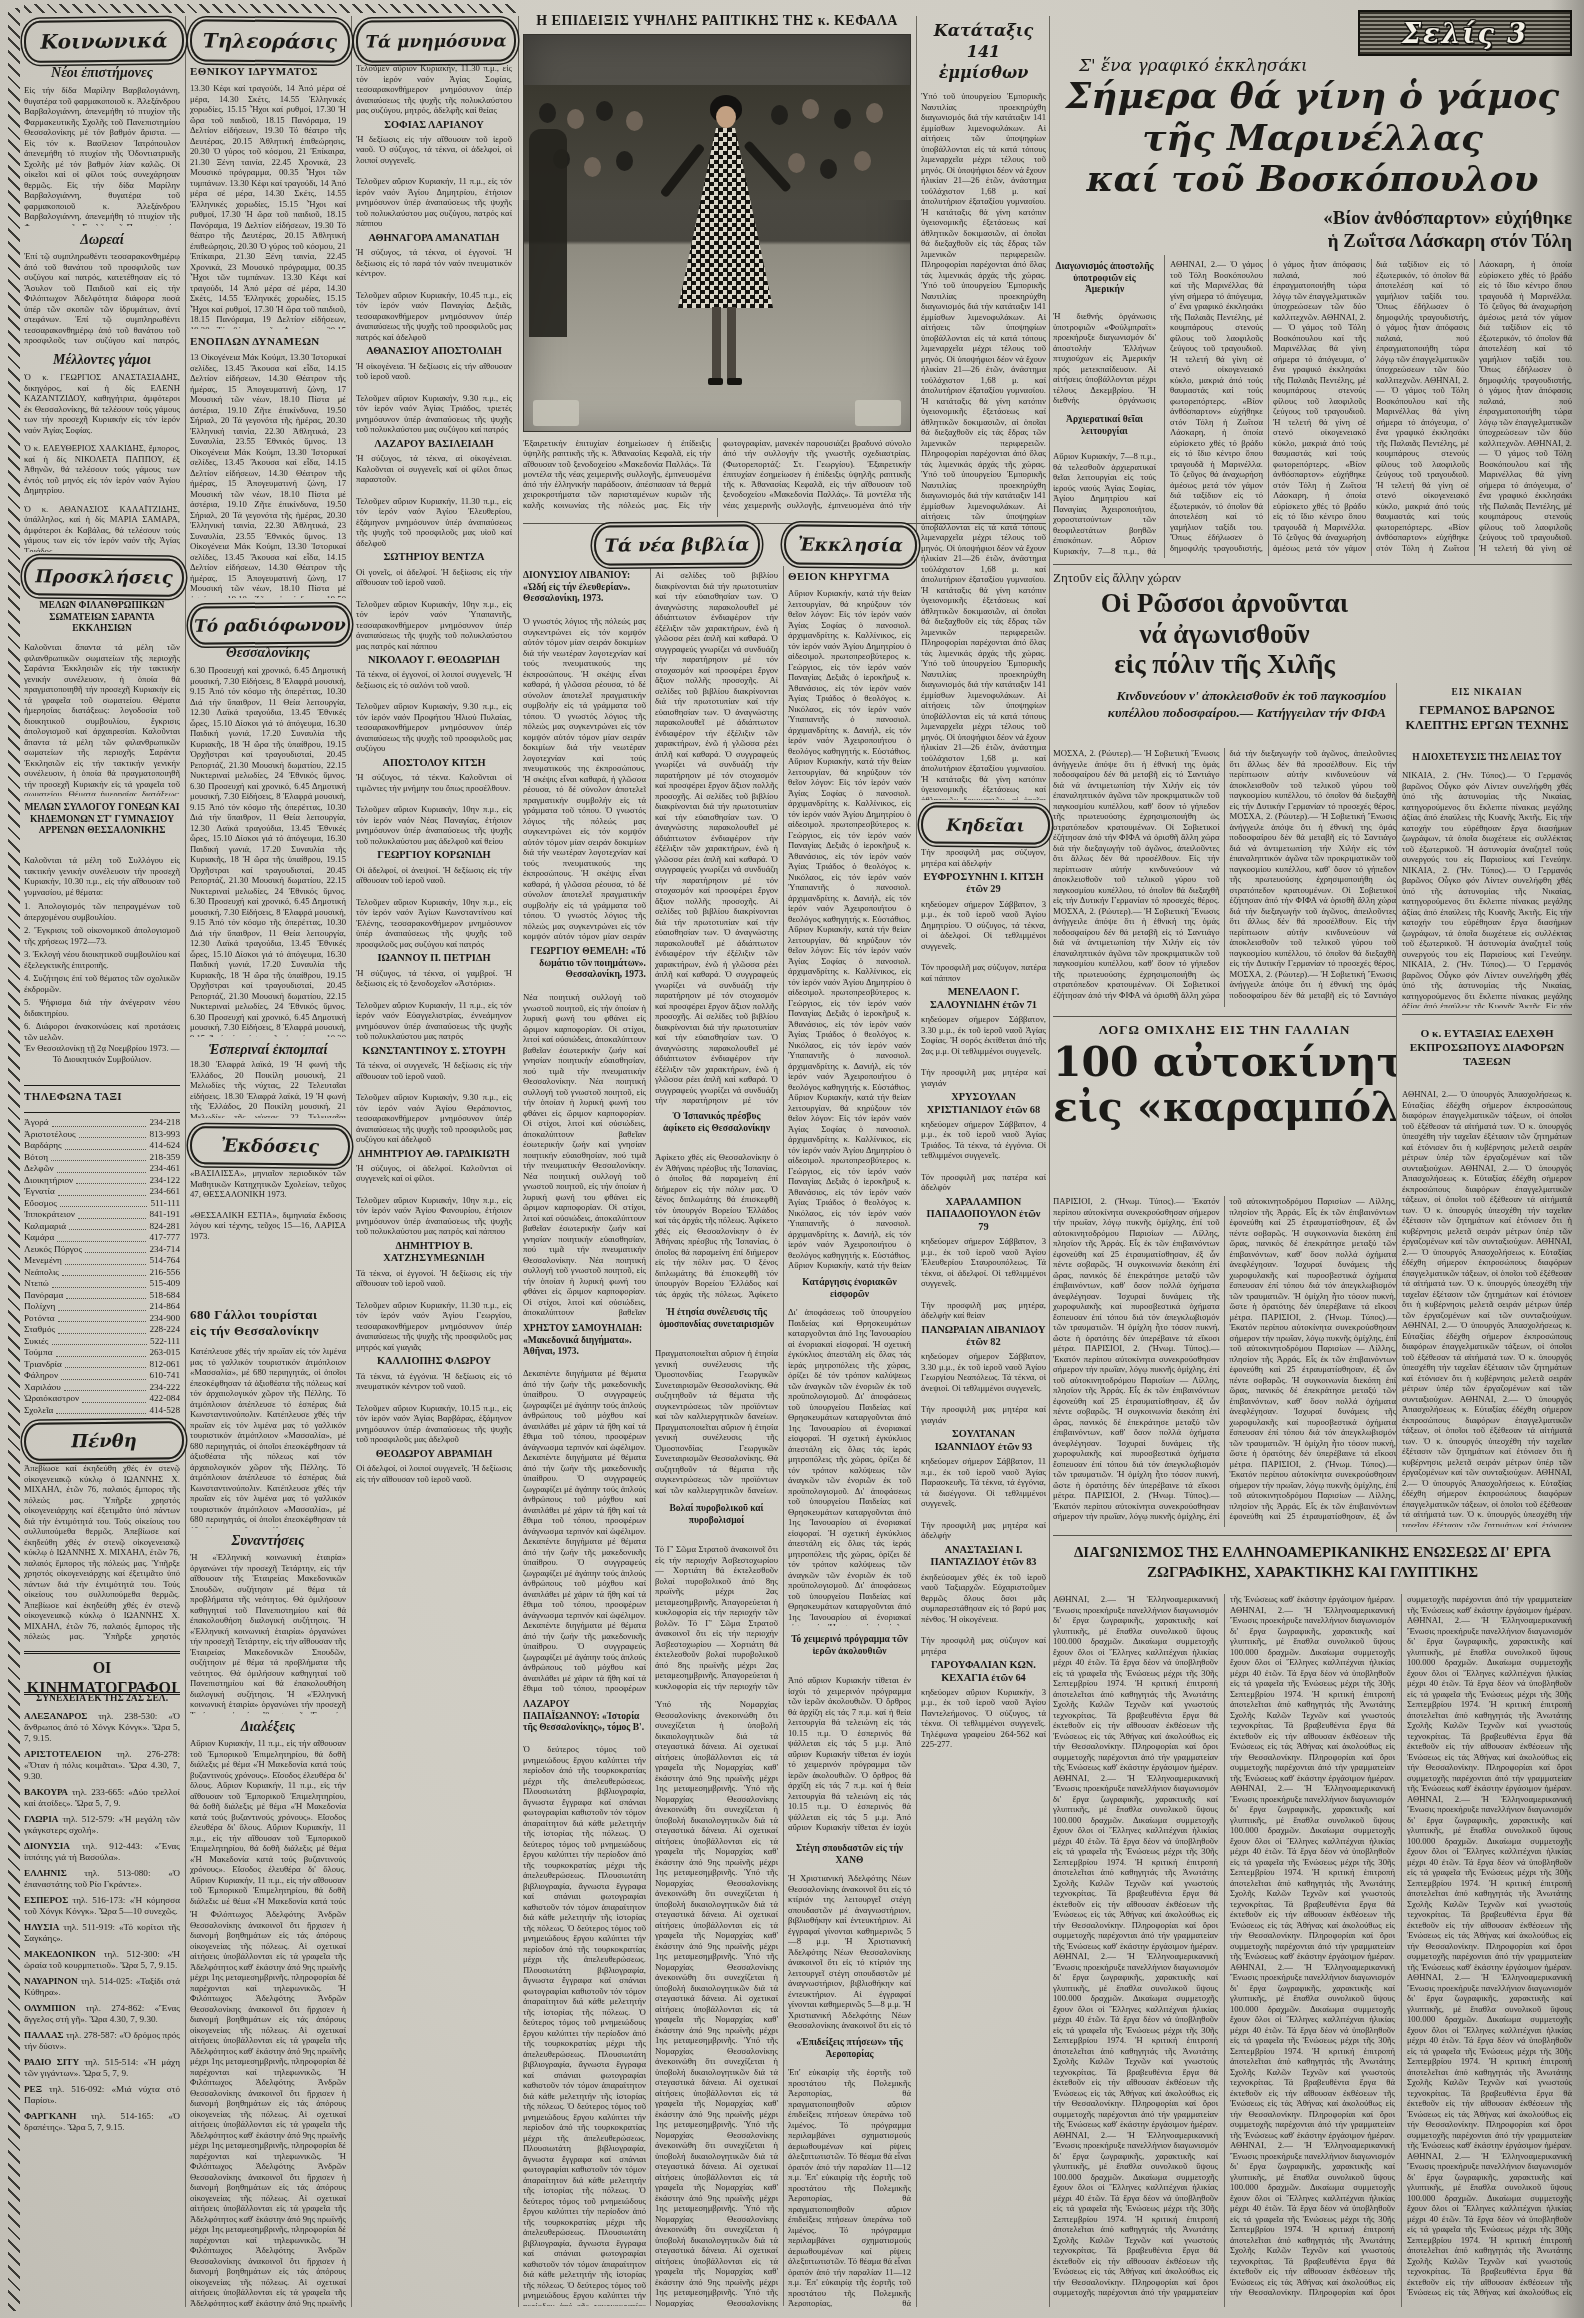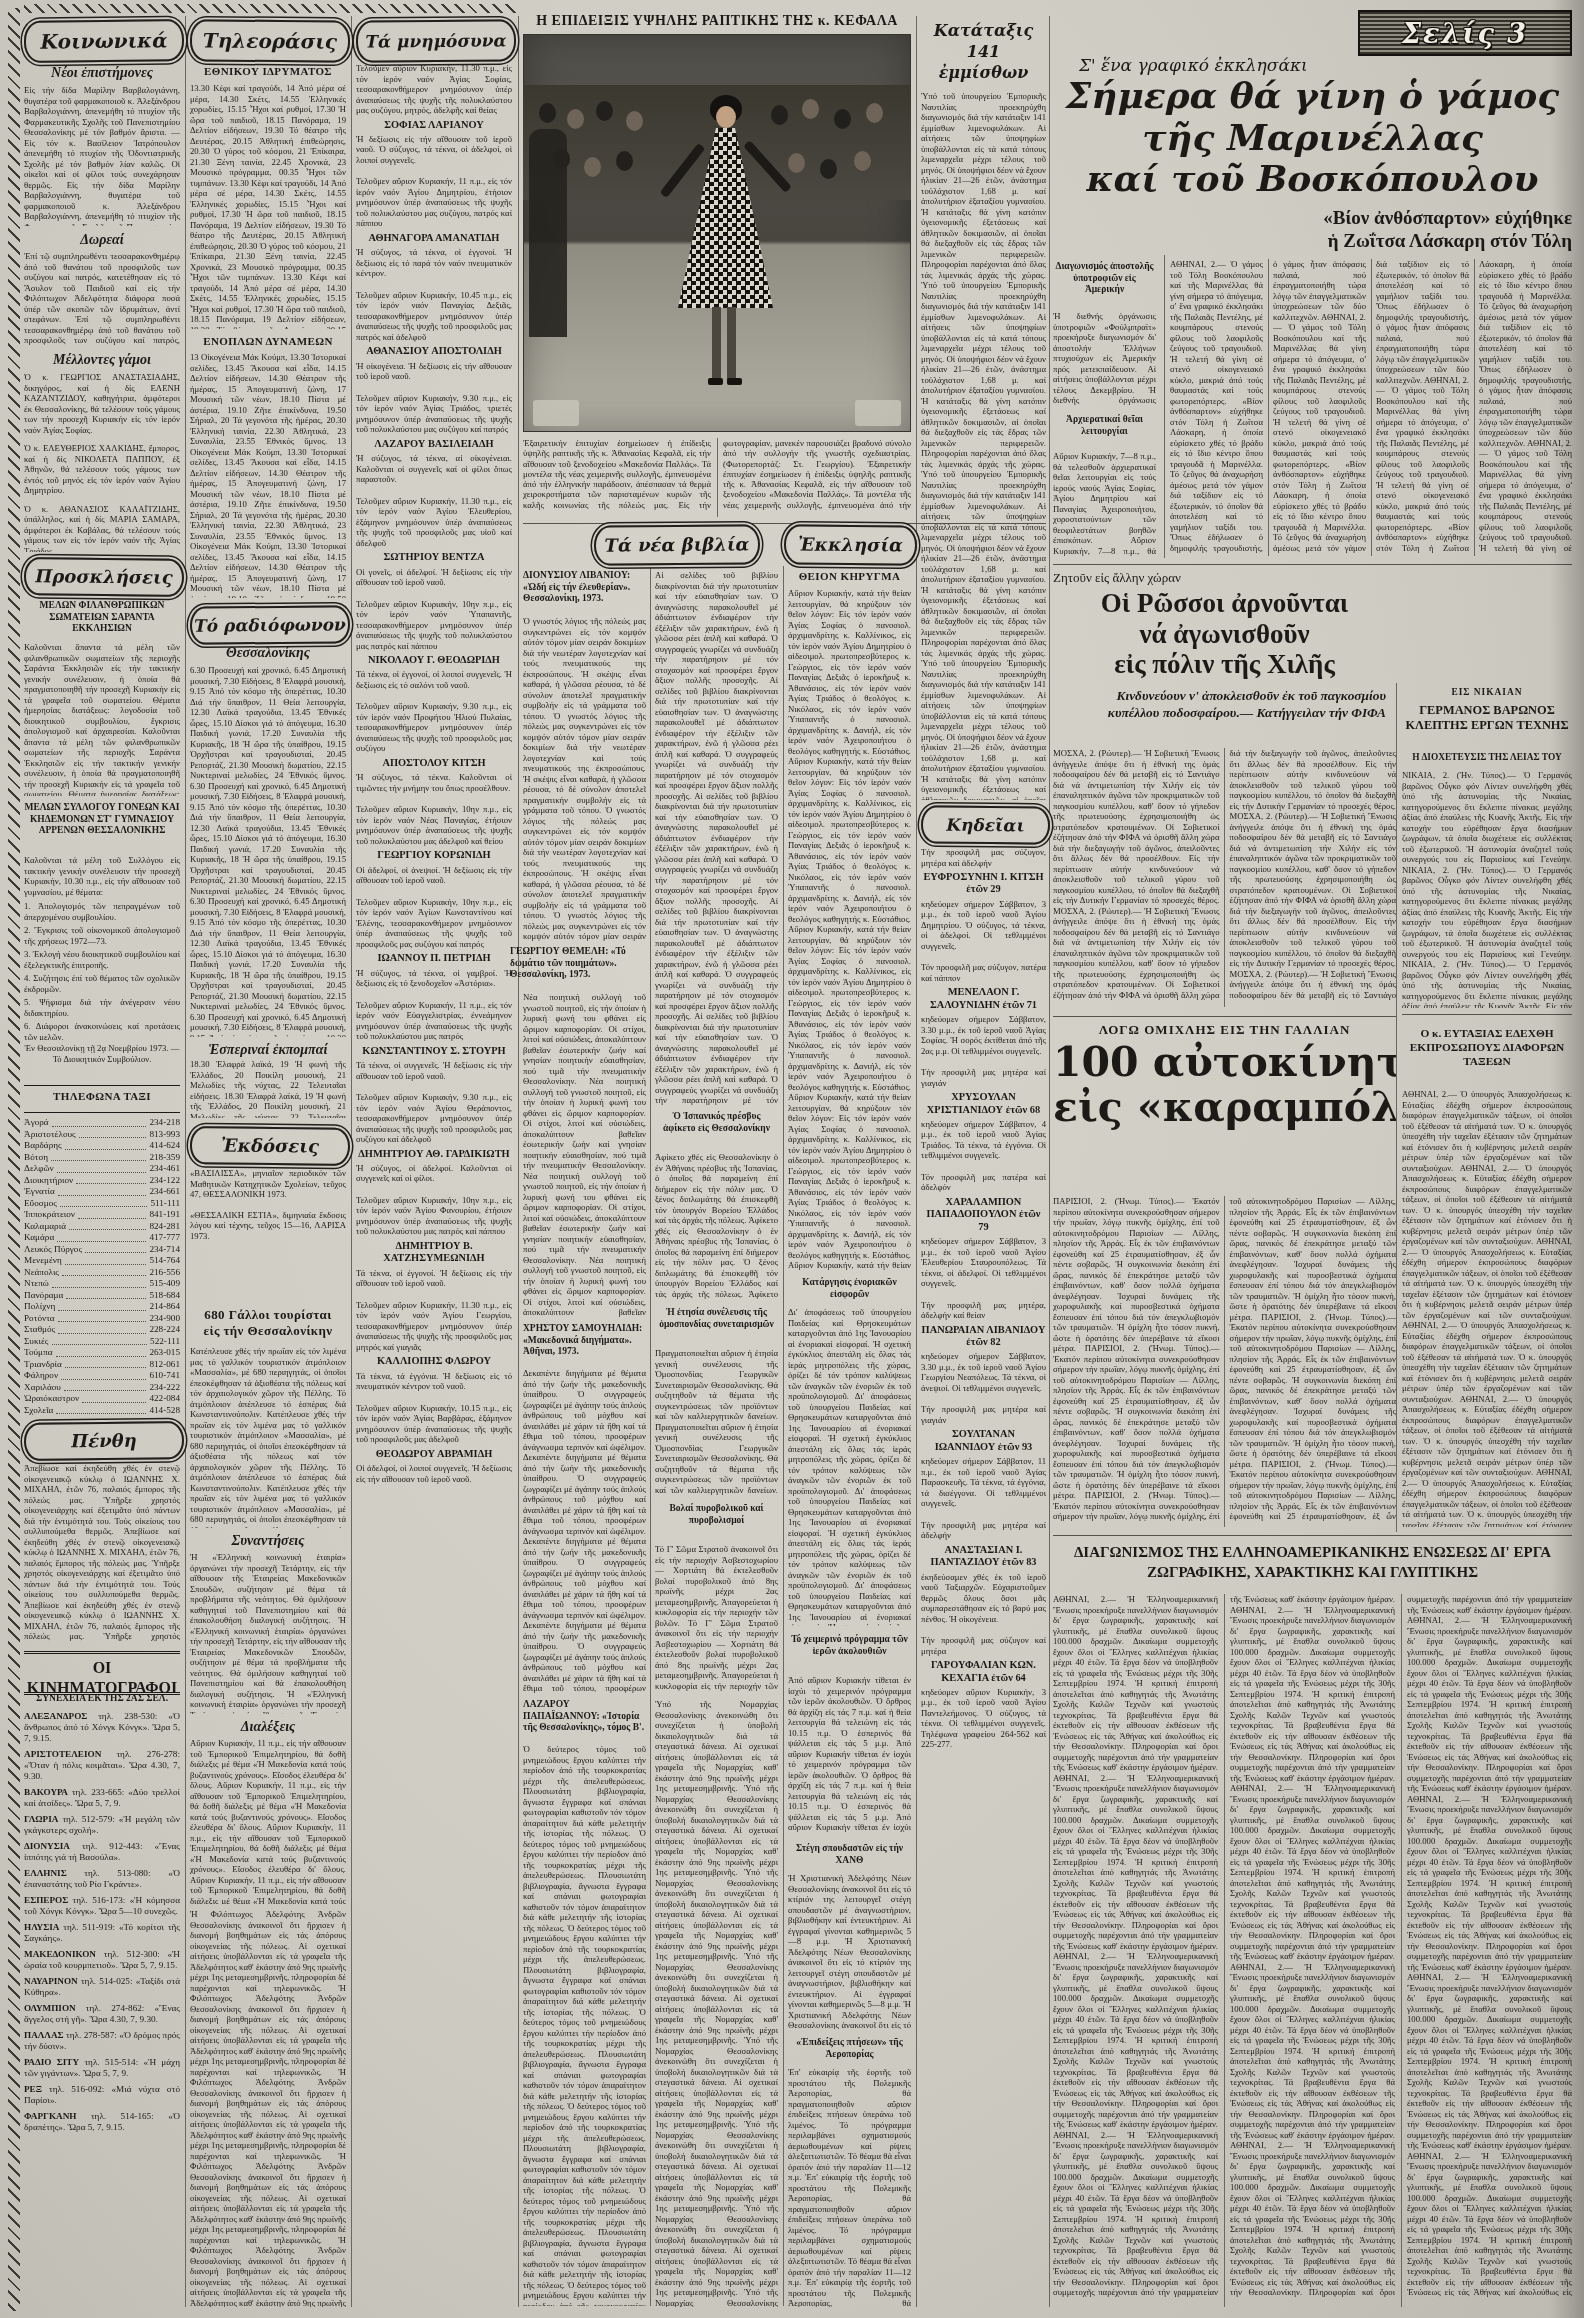--- a/index.html
+++ b/index.html
@@ -9,21 +9,21 @@
   .abs{position:absolute}
   .vr{position:absolute;width:1px;background:#6a675e}
   .hr{position:absolute;height:1px;background:#56534b}
   .wavy{background:repeating-linear-gradient(45deg,transparent 0 4px,#3b3a35 4px 6px,transparent 6px 9px)}
   .body{font:8.7px/10.5px "Liberation Serif",serif;text-align:justify;overflow:hidden;color:#1b1a17}
   .cols2{column-count:2;column-gap:10px;column-rule:1px solid #6a675e}
   .cols3{column-count:3;column-gap:12px;column-rule:1px solid #6a675e}
   .cols4{column-count:4;column-gap:10px;column-rule:1px solid #6a675e}
   .ctr{text-align:center}
   .script-hdr{display:flex;align-items:center;justify-content:center;font:italic 700 20px/1 "DejaVu Serif",serif;border:2px solid #201f1b;border-radius:16px/20px;box-shadow:0 0 0 2px #cfccc3,0 0 0 3.5px #201f1b;overflow:hidden;white-space:nowrap}
-  .sub-caps{font:700 11px/13px "Liberation Serif",serif;text-align:center;overflow:hidden;letter-spacing:0.4px}
+  .sub-caps{font:700 11px/13px "Liberation Serif",serif;text-align:left;overflow:hidden;letter-spacing:0.4px}
   .sub-it{font:italic 700 14px/16px "Liberation Serif",serif;text-align:center;overflow:hidden}
   .sub-sm{font:700 9.5px/11.5px "Liberation Serif",serif;text-align:center;overflow:hidden}
   .mast{display:flex;align-items:center;justify-content:center;border:2.5px solid #14130f;background:repeating-linear-gradient(0deg,#343129 0 2px,#8f8c81 2px 4px)}
   .mast-text{font:italic 700 27px/1 "DejaVu Serif",serif;color:#f1eee4;text-shadow:1.5px 1.5px 0 #14130f,-1px -1px 0 #14130f,1px -1px 0 #14130f,-1px 1px 0 #14130f;letter-spacing:2px}
   .trow{display:flex;font:9.2px/11.5px "Liberation Serif",serif}
   .tdots{flex:1;border-bottom:1px dotted #56534b;margin:0 3px 2px}
   .cine{font:9.2px/11px "Liberation Serif",serif;text-align:justify;margin:0 0 5px}
   .cine .cine-name{font-weight:700}
   .mn{margin:0 0 11px}
   .mn p{margin:0}
@@ -559,21 +559,21 @@
         <div class="kd-name">ΓΑΡΟΥΦΑΛΙΑΝ ΚΩΝ. ΚΕΧΑΓΙΑ ἐτῶν 64</div>
         <p class="kd-tail">κηδεύομεν αὔριον Κυριακήν, 3 μ.μ., ἐκ τοῦ ἱεροῦ ναοῦ Ἁγίου Παντελεήμονος. Ὁ σύζυγος, τά τέκνα. Οἱ τεθλιμμένοι συγγενεῖς. Τηλέφωνα γραφείου 264-562 καί 225-277.</p>
       </div>
     </div>
 
   <div class="abs script-hdr" style="left:594px;top:525px;width:162px;height:36px;font-size:18px;transform:rotate(-0.5deg)">Τά νέα βιβλία</div>
   <div class="abs script-hdr" style="left:784px;top:525px;width:129px;height:36px;font-size:18px;transform:rotate(0.5deg)">Ἐκκλησία</div>
 
   <div class="abs sub-sm" style="left:523px;top:570px;width:123px;height:42px;text-align:left">ΔΙΟΝΥΣΙΟΥ ΛΙΒΑΝΙΟΥ: «Ὠδή εἰς τήν ἐλευθερίαν». Θεσσαλονίκη, 1973.</div>
   <div class="abs body" style="left:523px;top:616px;width:123px;height:325px">Ὁ γνωστός λόγιος τῆς πόλεώς μας συγκεντρώνει εἰς τόν κομψόν αὐτόν τόμον μίαν σειράν δοκιμίων διά τήν νεωτέραν λογοτεχνίαν καί τούς πνευματικούς της ἐκπροσώπους. Ἡ σκέψις εἶναι καθαρά, ἡ γλῶσσα ρέουσα, τό δέ σύνολον ἀποτελεῖ πραγματικήν συμβολήν εἰς τά γράμματα τοῦ τόπου. Ὁ γνωστός λόγιος τῆς πόλεώς μας συγκεντρώνει εἰς τόν κομψόν αὐτόν τόμον μίαν σειράν δοκιμίων διά τήν νεωτέραν λογοτεχνίαν καί τούς πνευματικούς της ἐκπροσώπους. Ἡ σκέψις εἶναι καθαρά, ἡ γλῶσσα ρέουσα, τό δέ σύνολον ἀποτελεῖ πραγματικήν συμβολήν εἰς τά γράμματα τοῦ τόπου. Ὁ γνωστός λόγιος τῆς πόλεώς μας συγκεντρώνει εἰς τόν κομψόν αὐτόν τόμον μίαν σειράν δοκιμίων διά τήν νεωτέραν λογοτεχνίαν καί τούς πνευματικούς της ἐκπροσώπους. Ἡ σκέψις εἶναι καθαρά, ἡ γλῶσσα ρέουσα, τό δέ σύνολον ἀποτελεῖ πραγματικήν συμβολήν εἰς τά γράμματα τοῦ τόπου. Ὁ γνωστός λόγιος τῆς πόλεώς μας συγκεντρώνει εἰς τόν κομψόν αὐτόν τόμον μίαν σειράν δοκιμίων διά τήν νεωτέραν λογοτεχνίαν καί τούς πνευματικούς της ἐκπροσώπους. Ἡ σκέψις εἶναι καθαρά, ἡ γλῶσσα ρέουσα, τό δέ σύνολον ἀποτελεῖ πραγματικήν συμβολήν εἰς τά γράμματα τοῦ τόπου.</div>
-  <div class="abs sub-sm" style="left:510px;top:946px;width:123px;height:42px;text-align:left">ΓΕΩΡΓΙΟΥ ΘΕΜΕΛΗ: «Τό δωμάτιο τῶν ποιημάτων». Θεσσαλονίκη, 1973.</div>
+  <div class="abs sub-sm" style="left:523px;top:946px;width:123px;height:42px;text-align:right">ΓΕΩΡΓΙΟΥ ΘΕΜΕΛΗ: «Τό δωμάτιο τῶν ποιημάτων». Θεσσαλονίκη, 1973.</div>
   <div class="abs body" style="left:523px;top:992px;width:123px;height:325px">Νέα ποιητική συλλογή τοῦ γνωστοῦ ποιητοῦ, εἰς τήν ὁποίαν ἡ λυρική φωνή του φθάνει εἰς ὥριμον καρποφορίαν. Οἱ στίχοι, λιτοί καί οὐσιώδεις, ἀποκαλύπτουν βαθεῖαν ἐσωτερικήν ζωήν καί γνησίαν ποιητικήν εὐαισθησίαν, πού τιμᾶ τήν πνευματικήν Θεσσαλονίκην. Νέα ποιητική συλλογή τοῦ γνωστοῦ ποιητοῦ, εἰς τήν ὁποίαν ἡ λυρική φωνή του φθάνει εἰς ὥριμον καρποφορίαν. Οἱ στίχοι, λιτοί καί οὐσιώδεις, ἀποκαλύπτουν βαθεῖαν ἐσωτερικήν ζωήν καί γνησίαν ποιητικήν εὐαισθησίαν, πού τιμᾶ τήν πνευματικήν Θεσσαλονίκην. Νέα ποιητική συλλογή τοῦ γνωστοῦ ποιητοῦ, εἰς τήν ὁποίαν ἡ λυρική φωνή του φθάνει εἰς ὥριμον καρποφορίαν. Οἱ στίχοι, λιτοί καί οὐσιώδεις, ἀποκαλύπτουν βαθεῖαν ἐσωτερικήν ζωήν καί γνησίαν ποιητικήν εὐαισθησίαν, πού τιμᾶ τήν πνευματικήν Θεσσαλονίκην. Νέα ποιητική συλλογή τοῦ γνωστοῦ ποιητοῦ, εἰς τήν ὁποίαν ἡ λυρική φωνή του φθάνει εἰς ὥριμον καρποφορίαν. Οἱ στίχοι, λιτοί καί οὐσιώδεις, ἀποκαλύπτουν βαθεῖαν ἐσωτερικήν ζωήν καί γνησίαν ποιητικήν εὐαισθησίαν, πού τιμᾶ τήν πνευματικήν Θεσσαλονίκην.</div>
   <div class="abs sub-sm" style="left:523px;top:1323px;width:123px;height:42px;text-align:left">ΧΡΗΣΤΟΥ ΣΑΜΟΥΗΛΙΔΗ: «Μακεδονικά διηγήματα». Ἀθῆναι, 1973.</div>
   <div class="abs body" style="left:523px;top:1368px;width:123px;height:325px">Δεκαπέντε διηγήματα μέ θέματα ἀπό τήν ζωήν τῆς μακεδονικῆς ὑπαίθρου. Ὁ συγγραφεύς ζωγραφίζει μέ ἀγάπην τούς ἁπλούς ἀνθρώπους τοῦ μόχθου καί ἀναπλάθει μέ χάριν τά ἤθη καί τά ἔθιμα τοῦ τόπου, προσφέρων ἀνάγνωσμα τερπνόν καί ὠφέλιμον. Δεκαπέντε διηγήματα μέ θέματα ἀπό τήν ζωήν τῆς μακεδονικῆς ὑπαίθρου. Ὁ συγγραφεύς ζωγραφίζει μέ ἀγάπην τούς ἁπλούς ἀνθρώπους τοῦ μόχθου καί ἀναπλάθει μέ χάριν τά ἤθη καί τά ἔθιμα τοῦ τόπου, προσφέρων ἀνάγνωσμα τερπνόν καί ὠφέλιμον. Δεκαπέντε διηγήματα μέ θέματα ἀπό τήν ζωήν τῆς μακεδονικῆς ὑπαίθρου. Ὁ συγγραφεύς ζωγραφίζει μέ ἀγάπην τούς ἁπλούς ἀνθρώπους τοῦ μόχθου καί ἀναπλάθει μέ χάριν τά ἤθη καί τά ἔθιμα τοῦ τόπου, προσφέρων ἀνάγνωσμα τερπνόν καί ὠφέλιμον. Δεκαπέντε διηγήματα μέ θέματα ἀπό τήν ζωήν τῆς μακεδονικῆς ὑπαίθρου. Ὁ συγγραφεύς ζωγραφίζει μέ ἀγάπην τούς ἁπλούς ἀνθρώπους τοῦ μόχθου καί ἀναπλάθει μέ χάριν τά ἤθη καί τά ἔθιμα τοῦ τόπου, προσφέρων ἀνάγνωσμα τερπνόν καί ὠφέλιμον.</div>
   <div class="abs sub-sm" style="left:523px;top:1699px;width:123px;height:42px;text-align:left">ΛΑΖΑΡΟΥ ΠΑΠΑΪΩΑΝΝΟΥ: «Ἱστορία τῆς Θεσσαλονίκης», τόμος Β'.</div>
   <div class="abs body" style="left:523px;top:1744px;width:123px;height:562px">Ὁ δεύτερος τόμος τοῦ μνημειώδους ἔργου καλύπτει τήν περίοδον ἀπό τῆς τουρκοκρατίας μέχρι τῆς ἀπελευθερώσεως. Πλουσιωτάτη βιβλιογραφία, ἄγνωστα ἔγγραφα καί σπάνιαι φωτογραφίαι καθιστοῦν τόν τόμον ἀπαραίτητον διά κάθε μελετητήν τῆς ἱστορίας τῆς πόλεως. Ὁ δεύτερος τόμος τοῦ μνημειώδους ἔργου καλύπτει τήν περίοδον ἀπό τῆς τουρκοκρατίας μέχρι τῆς ἀπελευθερώσεως. Πλουσιωτάτη βιβλιογραφία, ἄγνωστα ἔγγραφα καί σπάνιαι φωτογραφίαι καθιστοῦν τόν τόμον ἀπαραίτητον διά κάθε μελετητήν τῆς ἱστορίας τῆς πόλεως. Ὁ δεύτερος τόμος τοῦ μνημειώδους ἔργου καλύπτει τήν περίοδον ἀπό τῆς τουρκοκρατίας μέχρι τῆς ἀπελευθερώσεως. Πλουσιωτάτη βιβλιογραφία, ἄγνωστα ἔγγραφα καί σπάνιαι φωτογραφίαι καθιστοῦν τόν τόμον ἀπαραίτητον διά κάθε μελετητήν τῆς ἱστορίας τῆς πόλεως. Ὁ δεύτερος τόμος τοῦ μνημειώδους ἔργου καλύπτει τήν περίοδον ἀπό τῆς τουρκοκρατίας μέχρι τῆς ἀπελευθερώσεως. Πλουσιωτάτη βιβλιογραφία, ἄγνωστα ἔγγραφα καί σπάνιαι φωτογραφίαι καθιστοῦν τόν τόμον ἀπαραίτητον διά κάθε μελετητήν τῆς ἱστορίας τῆς πόλεως. Ὁ δεύτερος τόμος τοῦ μνημειώδους ἔργου καλύπτει τήν περίοδον ἀπό τῆς τουρκοκρατίας μέχρι τῆς ἀπελευθερώσεως. Πλουσιωτάτη βιβλιογραφία, ἄγνωστα ἔγγραφα καί σπάνιαι φωτογραφίαι καθιστοῦν τόν τόμον ἀπαραίτητον διά κάθε μελετητήν τῆς ἱστορίας τῆς πόλεως. Ὁ δεύτερος τόμος τοῦ μνημειώδους ἔργου καλύπτει τήν περίοδον ἀπό τῆς τουρκοκρατίας μέχρι τῆς ἀπελευθερώσεως. Πλουσιωτάτη βιβλιογραφία, ἄγνωστα ἔγγραφα καί σπάνιαι φωτογραφίαι καθιστοῦν τόν τόμον ἀπαραίτητον διά κάθε μελετητήν τῆς ἱστορίας τῆς πόλεως. Ὁ δεύτερος τόμος τοῦ μνημειώδους ἔργου καλύπτει τήν περίοδον ἀπό τῆς τουρκοκρατίας μέχρι τῆς ἀπελευθερώσεως. Πλουσιωτάτη βιβλιογραφία, ἄγνωστα ἔγγραφα καί σπάνιαι φωτογραφίαι καθιστοῦν τόν τόμον ἀπαραίτητον διά κάθε μελετητήν τῆς ἱστορίας τῆς πόλεως.</div>
 
   <div class="abs body" style="left:655px;top:570px;width:123px;height:535px">Αἱ σελίδες τοῦ βιβλίου διακρίνονται διά τήν πρωτοτυπίαν καί τήν εὐαισθησίαν των. Ὁ ἀναγνώστης παρακολουθεῖ μέ ἀδιάπτωτον ἐνδιαφέρον τήν ἐξέλιξιν τῶν χαρακτήρων, ἐνῶ ἡ γλῶσσα ρέει ἁπλῆ καί καθαρά. Ὁ συγγραφεύς γνωρίζει νά συνδυάζη τήν παρατήρησιν μέ τόν στοχασμόν καί προσφέρει ἔργον ἄξιον πολλῆς προσοχῆς. Αἱ σελίδες τοῦ βιβλίου διακρίνονται διά τήν πρωτοτυπίαν καί τήν εὐαισθησίαν των. Ὁ ἀναγνώστης παρακολουθεῖ μέ ἀδιάπτωτον ἐνδιαφέρον τήν ἐξέλιξιν τῶν χαρακτήρων, ἐνῶ ἡ γλῶσσα ρέει ἁπλῆ καί καθαρά. Ὁ συγγραφεύς γνωρίζει νά συνδυάζη τήν παρατήρησιν μέ τόν στοχασμόν καί προσφέρει ἔργον ἄξιον πολλῆς προσοχῆς. Αἱ σελίδες τοῦ βιβλίου διακρίνονται διά τήν πρωτοτυπίαν καί τήν εὐαισθησίαν των. Ὁ ἀναγνώστης παρακολουθεῖ μέ ἀδιάπτωτον ἐνδιαφέρον τήν ἐξέλιξιν τῶν χαρακτήρων, ἐνῶ ἡ γλῶσσα ρέει ἁπλῆ καί καθαρά. Ὁ συγγραφεύς γνωρίζει νά συνδυάζη τήν παρατήρησιν μέ τόν στοχασμόν καί προσφέρει ἔργον ἄξιον πολλῆς προσοχῆς. Αἱ σελίδες τοῦ βιβλίου διακρίνονται διά τήν πρωτοτυπίαν καί τήν εὐαισθησίαν των. Ὁ ἀναγνώστης παρακολουθεῖ μέ ἀδιάπτωτον ἐνδιαφέρον τήν ἐξέλιξιν τῶν χαρακτήρων, ἐνῶ ἡ γλῶσσα ρέει ἁπλῆ καί καθαρά. Ὁ συγγραφεύς γνωρίζει νά συνδυάζη τήν παρατήρησιν μέ τόν στοχασμόν καί προσφέρει ἔργον ἄξιον πολλῆς προσοχῆς. Αἱ σελίδες τοῦ βιβλίου διακρίνονται διά τήν πρωτοτυπίαν καί τήν εὐαισθησίαν των. Ὁ ἀναγνώστης παρακολουθεῖ μέ ἀδιάπτωτον ἐνδιαφέρον τήν ἐξέλιξιν τῶν χαρακτήρων, ἐνῶ ἡ γλῶσσα ρέει ἁπλῆ καί καθαρά. Ὁ συγγραφεύς γνωρίζει νά συνδυάζη τήν παρατήρησιν μέ τόν στοχασμόν καί προσφέρει ἔργον ἄξιον πολλῆς προσοχῆς.</div>
   <div class="abs sub-sm" style="left:655px;top:1111px;width:123px;height:38px">Ὁ Ἰσπανικός πρέσβυς ἀφίκετο εἰς Θεσσαλονίκην</div>
   <div class="abs body" style="left:655px;top:1152px;width:123px;height:147px">Ἀφίκετο χθές εἰς Θεσσαλονίκην ὁ ἐν Ἀθήναις πρέσβυς τῆς Ἱσπανίας, ὁ ὁποῖος θά παραμείνη ἐπί διήμερον εἰς τήν πόλιν μας. Ὁ ξένος διπλωμάτης θά ἐπισκεφθῆ τόν ὑπουργόν Βορείου Ἑλλάδος καί τάς ἀρχάς τῆς πόλεως. Ἀφίκετο χθές εἰς Θεσσαλονίκην ὁ ἐν Ἀθήναις πρέσβυς τῆς Ἱσπανίας, ὁ ὁποῖος θά παραμείνη ἐπί διήμερον εἰς τήν πόλιν μας. Ὁ ξένος διπλωμάτης θά ἐπισκεφθῆ τόν ὑπουργόν Βορείου Ἑλλάδος καί τάς ἀρχάς τῆς πόλεως. Ἀφίκετο χθές εἰς Θεσσαλονίκην ὁ ἐν Ἀθήναις πρέσβυς τῆς Ἱσπανίας, ὁ ὁποῖος θά παραμείνη ἐπί διήμερον εἰς τήν πόλιν μας. Ὁ ξένος διπλωμάτης θά ἐπισκεφθῆ τόν ὑπουργόν Βορείου Ἑλλάδος καί τάς ἀρχάς τῆς πόλεως.</div>
   <div class="abs sub-sm" style="left:655px;top:1307px;width:123px;height:38px">Ἡ ἐτησία συνέλευσις τῆς ὁμοσπονδίας συνεταιρισμῶν</div>

